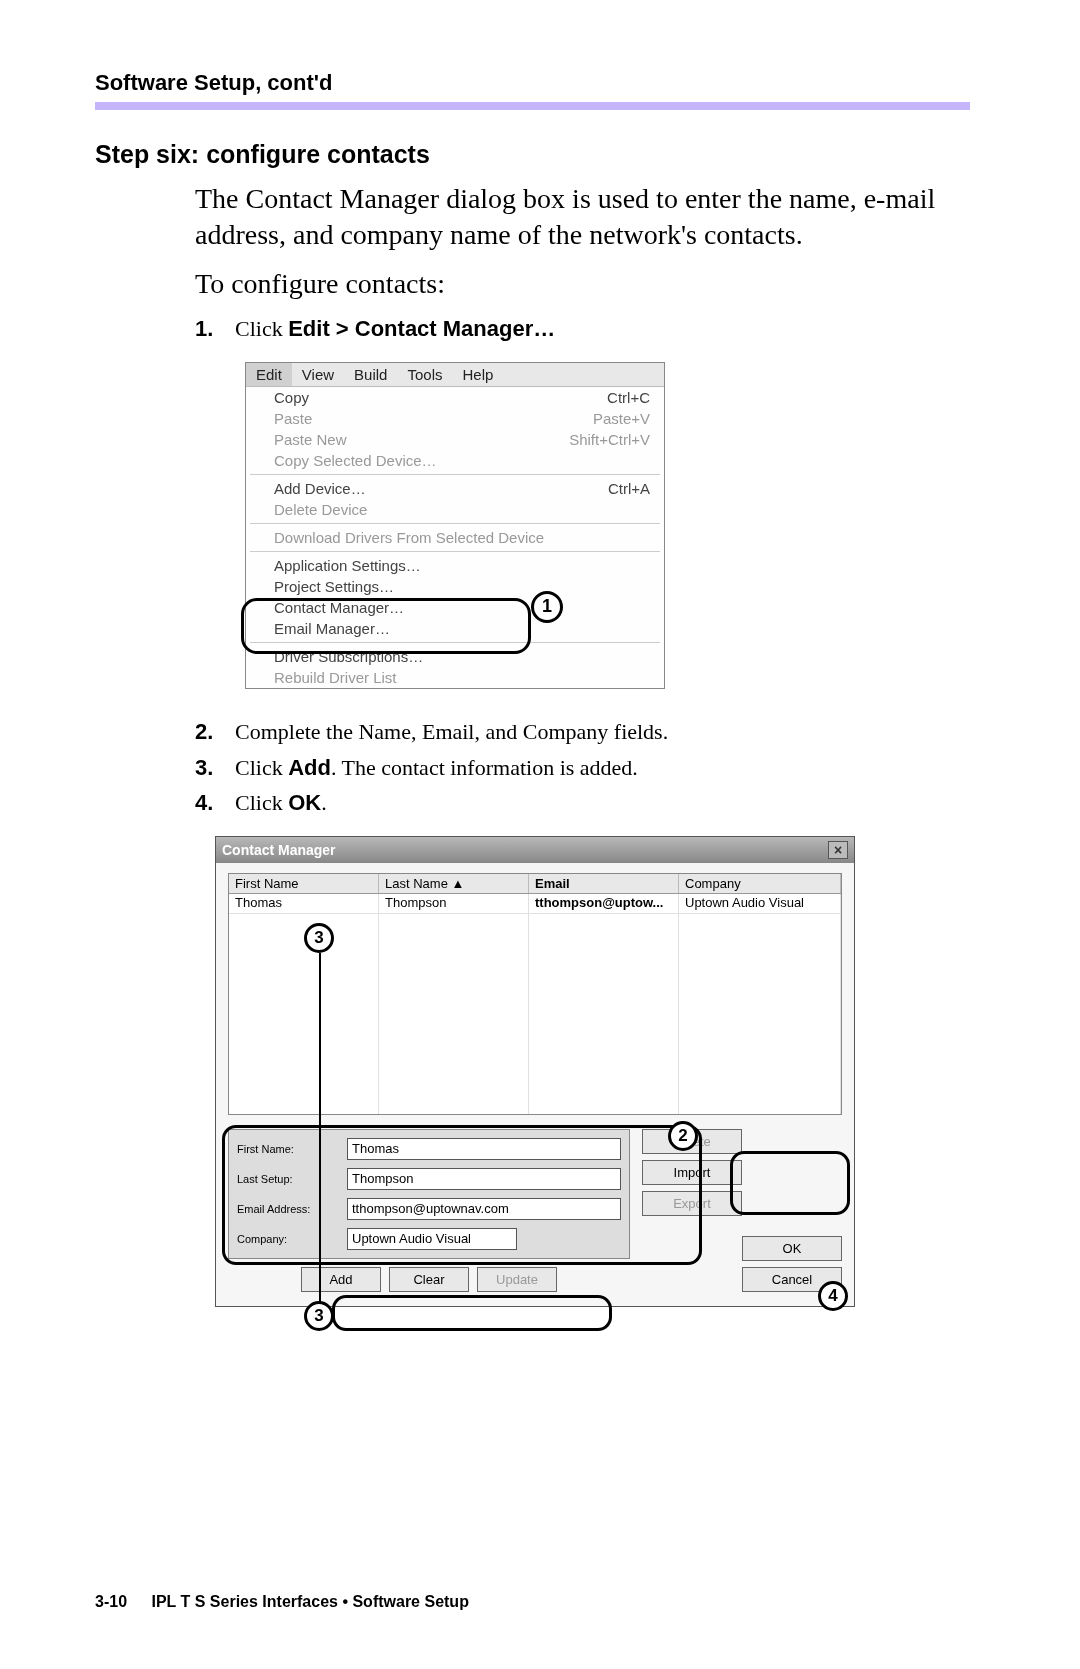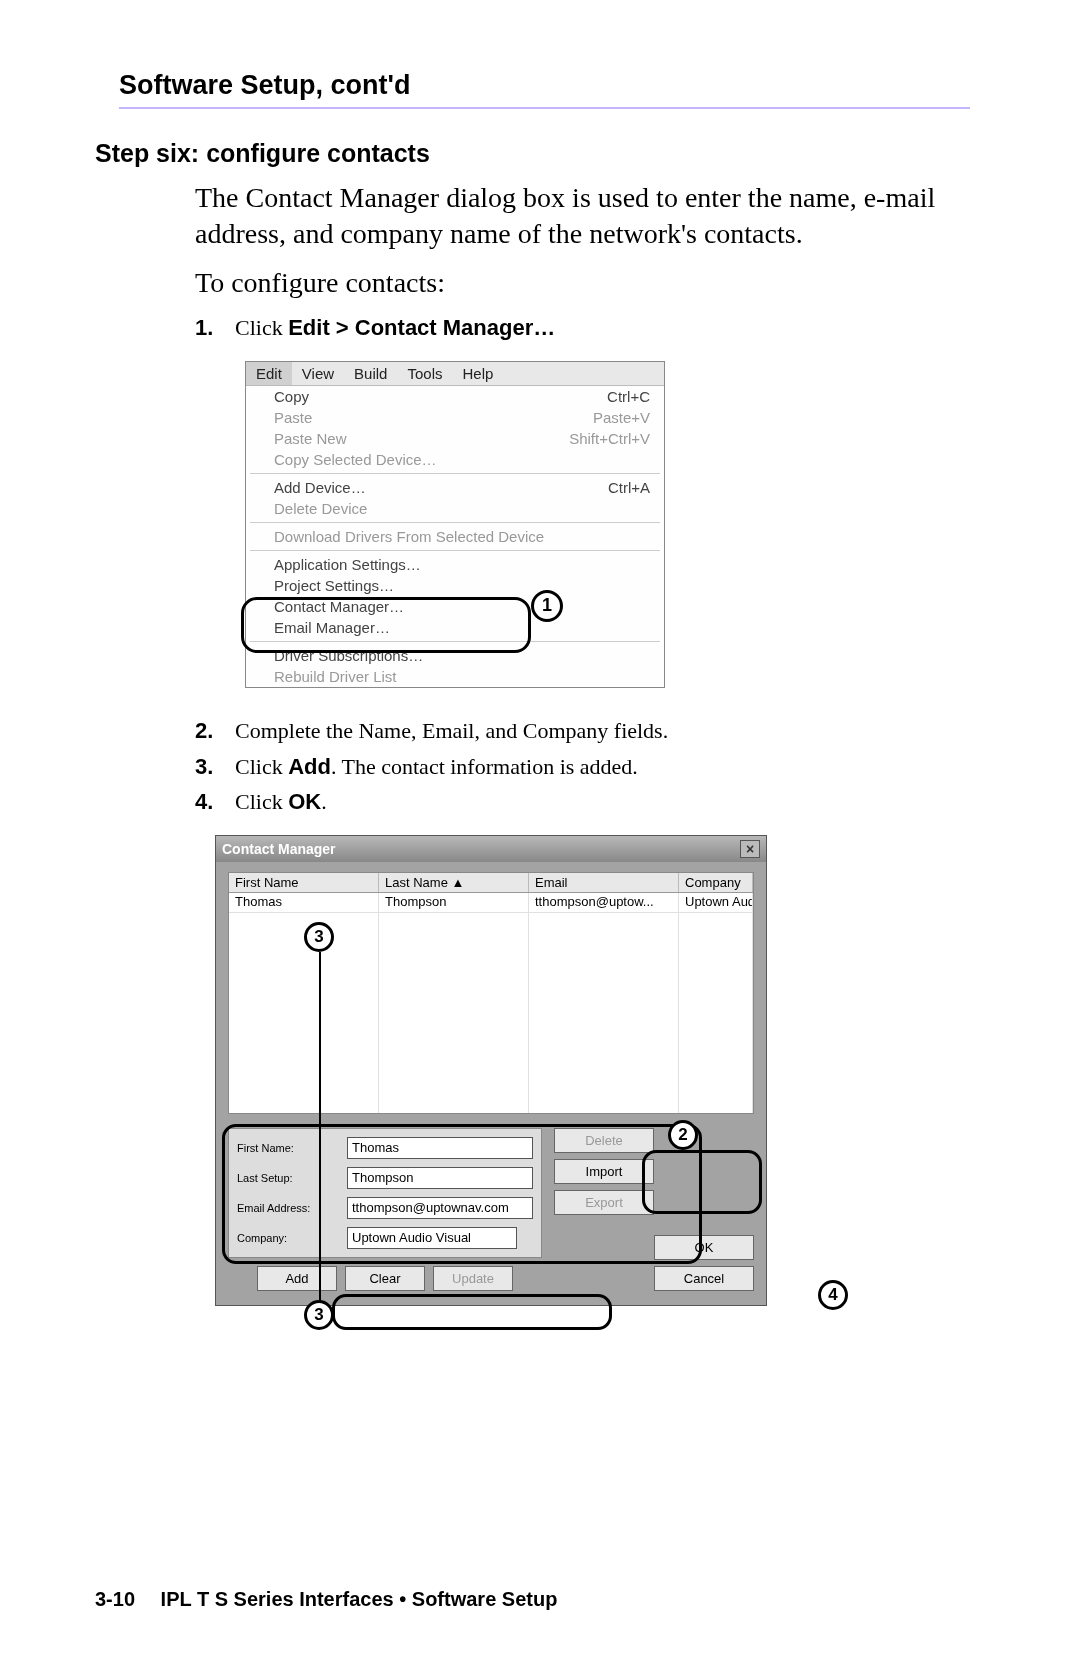--- a/index.html
+++ b/index.html
@@ -11,25 +11,24 @@
   .page {
     width: 1080px;
     height: 1669px;
     margin: 0 auto;
     padding: 70px 110px 50px 95px;
     position: relative;
   }
   .section-header {
     font-family: Arial, Helvetica, sans-serif;
     font-weight: bold;
-    font-size: 27px;
-    border-bottom: 2px solid #c4b5fd;
+    font-size: 22px;
+    border-bottom: 8px solid #c4b5fd;
     padding-bottom: 6px;
     margin-bottom: 30px;
-    margin-left: 24px;
   }
   .main-heading {
     font-family: Arial, Helvetica, sans-serif;
     font-weight: bold;
     font-size: 32px;
     margin-bottom: 18px;
   }
   .step-heading {
     font-family: Arial, Helvetica, sans-serif;
     font-weight: bold;
@@ -104,23 +103,23 @@
     border-radius: 50%;
     background: #fff;
     display: flex; align-items: center; justify-content: center;
     font-family: Arial, Helvetica, sans-serif;
     font-weight: bold; font-size: 18px;
     pointer-events: none;
   }
 
   
   .dialog {
-    width: 552px;
+    width: 640px;
     margin: 18px 0 40px 120px;
-    background: #a3a3a3;
+    background: #fef9c3;
     border: 1px solid #555;
     font-family: Tahoma, Arial, sans-serif;
     font-size: 14px;
     position: relative;
     filter: grayscale(100%);
   }
   .titlebar {
     display: flex;
     justify-content: space-between;
     align-items: center;
@@ -158,21 +157,21 @@
   }
   .grid-row div {
     padding: 1px 6px;
     border-right: 1px solid #e0e0e0;
     font-size: 13px;
     overflow: hidden;
     white-space: nowrap;
   }
   .col-fn { width: 150px; }
   .col-ln { width: 150px; }
-  .col-em { width: 150px; }
+  .col-em { width: 150px; font-weight: bold; }
   .col-co { flex: 1; }
   .grid-spacer {
     display: flex;
     height: 200px;
     background: #fff;
   }
   .grid-spacer div { border-right: 1px solid #e0e0e0; }
 
   .lower {
     display: flex;
@@ -257,21 +256,21 @@
     pointer-events: none;
     z-index: 3;
   }
 
   .footer {
     position: absolute;
     bottom: 58px;
     left: 95px;
     font-family: Arial, Helvetica, sans-serif;
     font-weight: bold;
-    font-size: 20px;
+    font-size: 16px;
   }
   .footer .pg { margin-right: 20px; }
 </style>
 </head>
 <body>
 
 <div class="page">
 
   <div class="section-header">Software Setup, cont'd</div>
 

